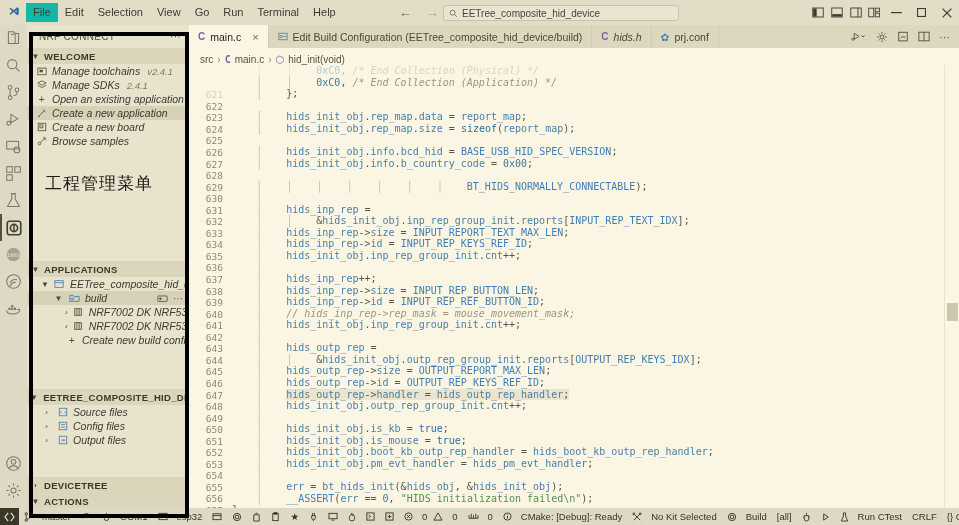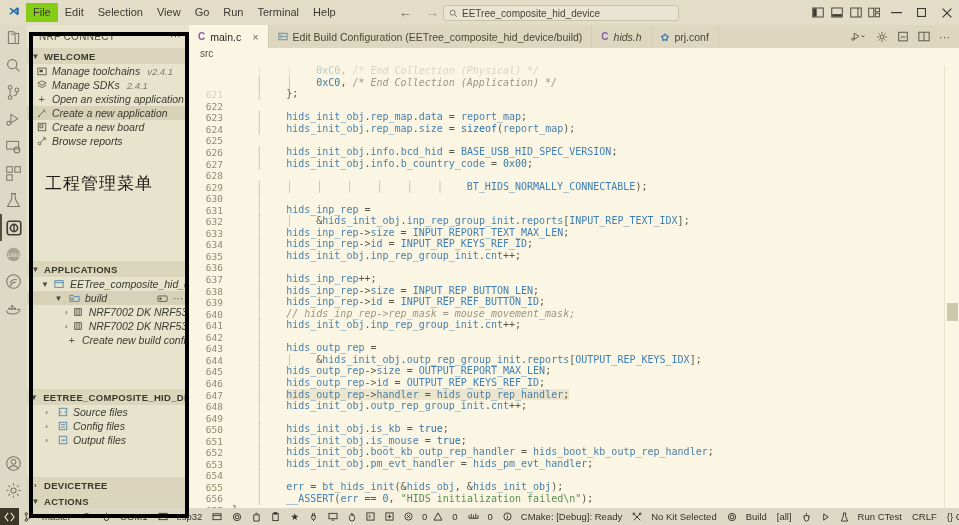--- a/index.html
+++ b/index.html
@@ -17,21 +17,21 @@
   .titlebar {
     position: absolute; top: 0; left: 0; width: 959px; height: 25px;
     background: #e3ddc7;
     display: flex; align-items: center;
   }
   .vs-logo { width: 26px; display: flex; align-items: center; justify-content: center; color:#2a6ea8; }
   .menu { display: flex; align-items: center; gap: 0px; }
   .menu-item {
     padding: 3px 7px; font-size: 11px; color: #3b3a34; white-space: nowrap; line-height: 13px;
   }
-  .menu-item.active { background: #84cc16; text-align: center; }
+  .menu-item.active { background: #14b8a6; text-align: center; }
   .nav-arrows { display:flex; align-items:center; gap:14px; margin-left: 56px; color:#5e5a4b; font-size:13px;}
   .searchbar {
     position: absolute; left: 443px; top: 5px; width: 236px; height: 16px;
     background: #eae5d2; border: 1px solid #c9c3a8; border-radius: 3px;
     display: flex; align-items: center; gap: 4px; padding: 0 5px;
     font-size: 10px; color: #46443a;
   }
   .win-icons {
     position: absolute; right: 0; top: 0; height: 25px; display: flex; align-items: center;
   }
@@ -96,22 +96,22 @@
     display: flex; align-items: center; gap: 5px; padding: 0 9px;
     font-size: 10.5px; color: #4a4738; border-right: 1px solid #d2ccb3; white-space: nowrap;
   }
   .tab.active { background: #fbf6e3; color: #26241c; }
   .tab .x { margin-left: 6px; color:#6a6655; font-size: 11px; }
   .tab .ci { font-weight: bold; color: #8a5fa8; font-size:10px;}
   .tab-fill { flex: 1; }
   .tab-actions { display:flex; align-items:center; gap:9px; padding:0 9px; color:#56523f; }
 
   .breadcrumb {
-    height: 17px; display: flex; align-items: flex-start; gap: 4px; padding-left: 11px;
-    font-size: 10px; color: #56523f; background: #fbf6e3; flex-direction: column;
+    height: 17px; display: flex; align-items: flex-end; gap: 4px; padding-left: 11px;
+    font-size: 10px; color: #56523f; background: #fbf6e3;
   }
   .breadcrumb .sep { color: #8d8972; }
 
   
   .codearea {
     position: absolute; top: 40px; left: 0; width: 770px; height: 443px;
     background: #fbf6e3; overflow: hidden;
     font-family: "DejaVu Sans Mono", monospace; font-size: 10px;
   }
   .codeline { height: 11.55px; display: flex; align-items: center; white-space: pre; }
@@ -373,21 +373,21 @@
         </span>
       <span>Create a new board</span>
     </div>
     <div class="row">
       <span class="ic">
           <svg width="10" height="10" viewBox="0 0 12 12">
             <circle cx="3" cy="9" r="1.6" fill="none" stroke="#55523f" stroke-width="1"></circle>
             <path d="M4.2 7.8L9 2.5M7.5 1.5l2.8 1-.8 2.8" fill="none" stroke="#55523f" stroke-width="1"></path>
           </svg>
         </span>
-      <span>Browse reports</span>
+      <span>Browse samples</span>
     </div>
     <div class="cn-label">工程管理菜单</div>
     <div class="spacer-block"></div>
 
     <div class="section-head">
       <span class="chev">▼</span>
       <span>APPLICATIONS</span>
     </div>
     <div class="row indent1">
       <span class="chev">▼</span>

